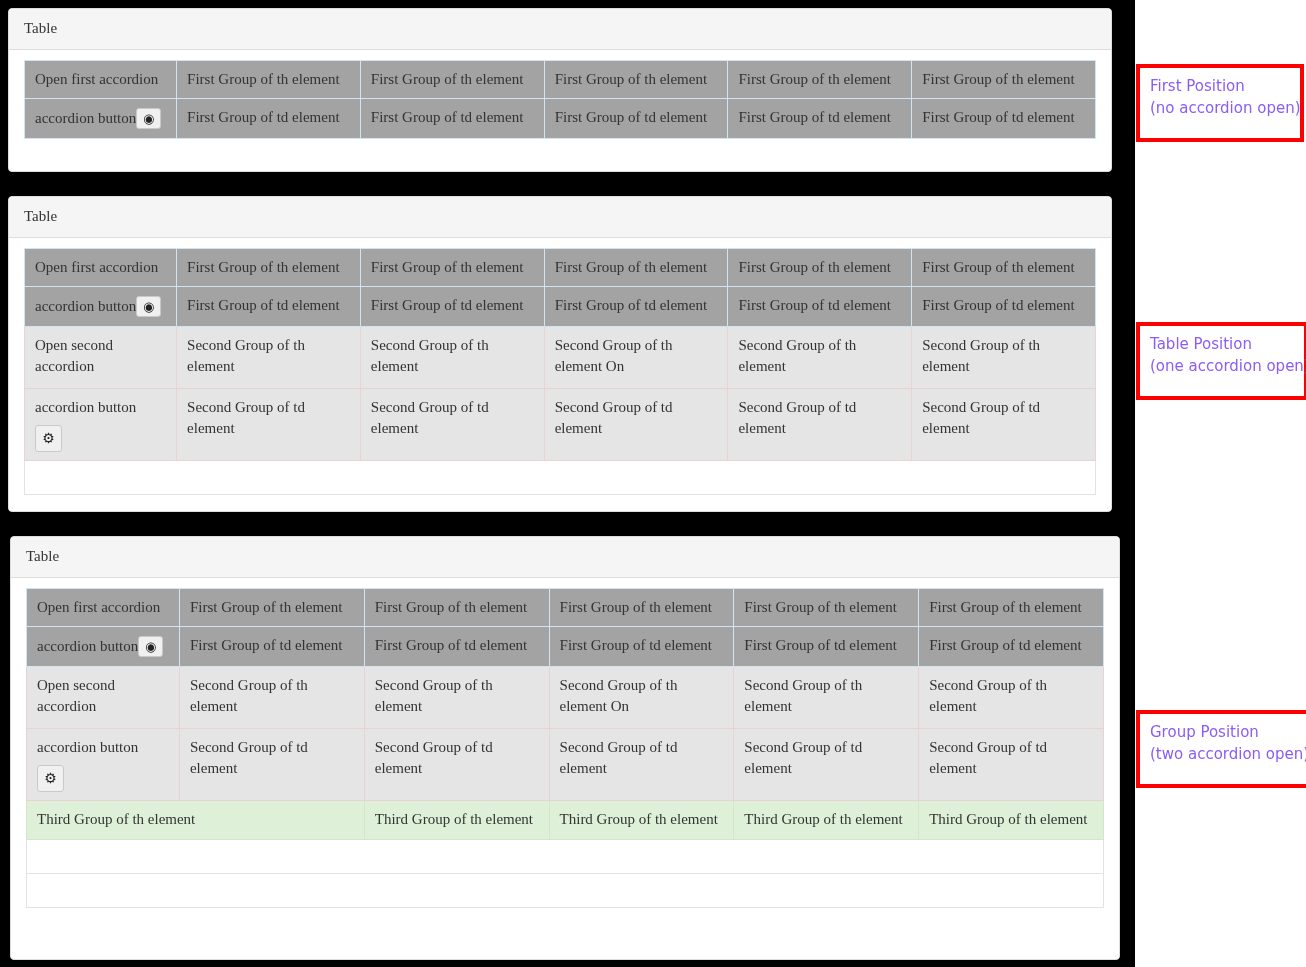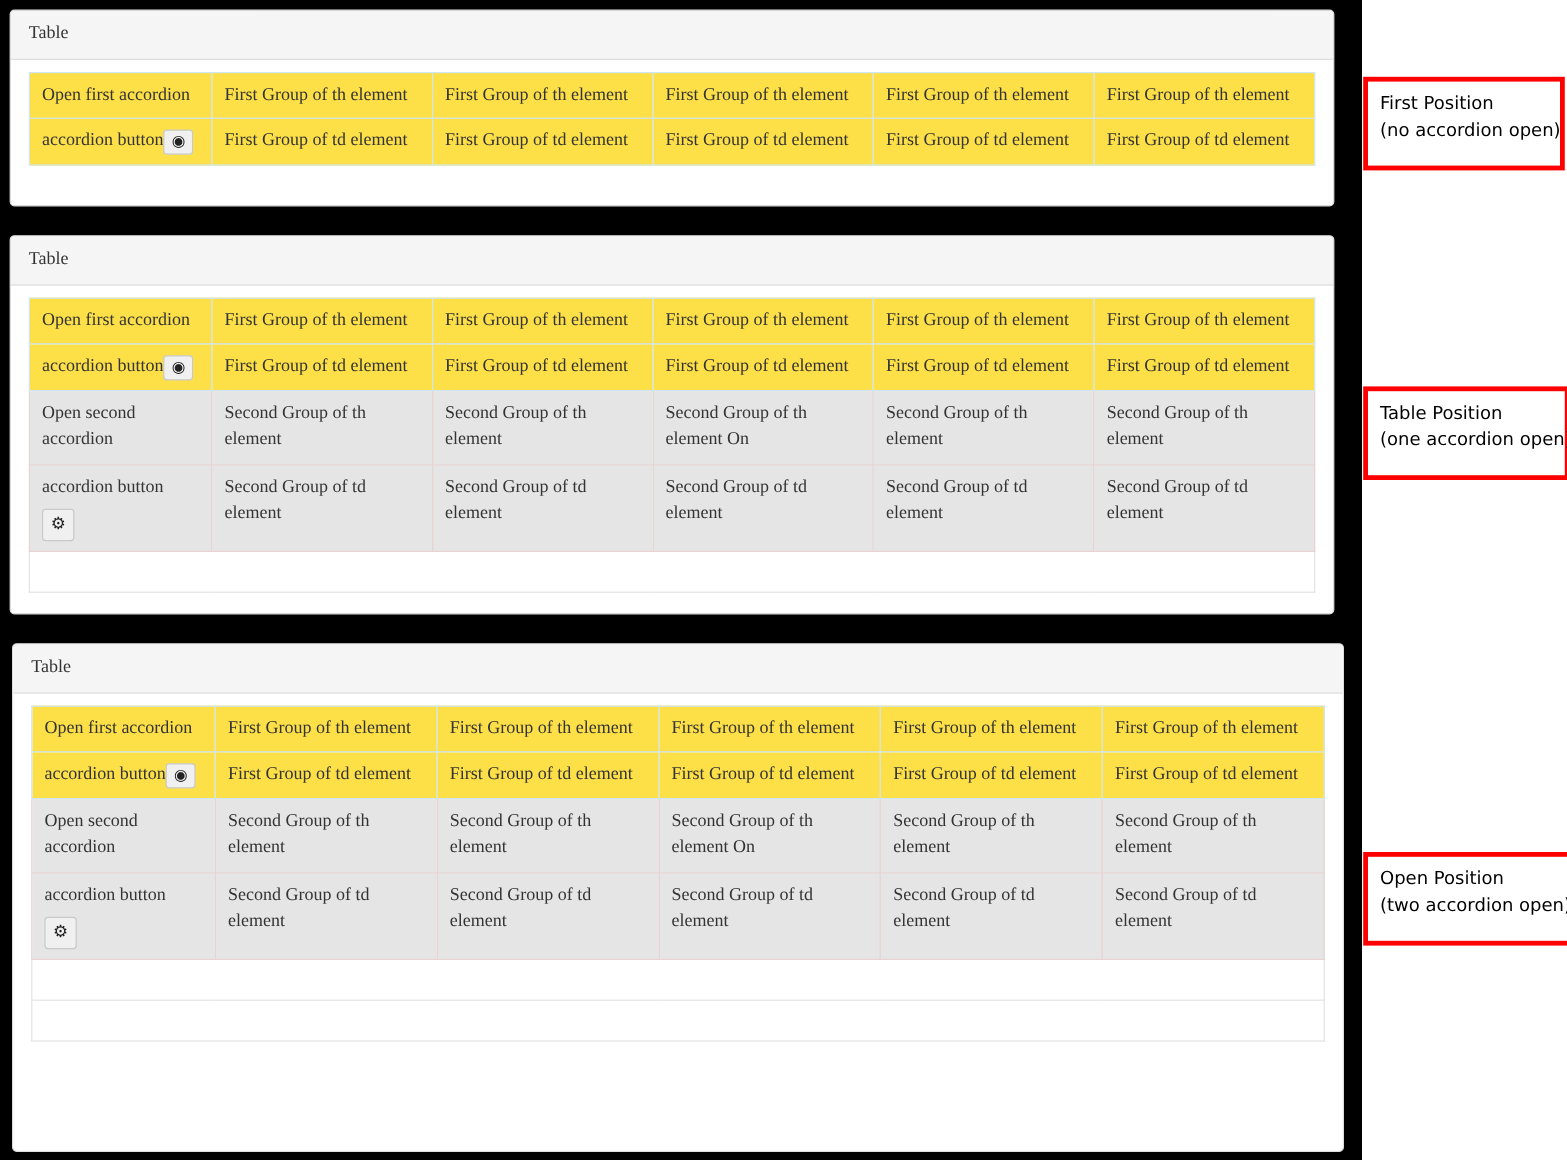--- a/index.html
+++ b/index.html
@@ -58,21 +58,21 @@
   table.tbl td,
   table.tbl th {
     border: 1px solid #e3e3e3;
     padding: 8px 10px;
     text-align: left;
     font-weight: normal;
     vertical-align: top;
     line-height: 1.45;
     word-wrap: break-word;
   }
-  tr.row-info  td, tr.row-info  th { background: #fde047; border-color: #cfe5f1; }
+  tr.row-info  td, tr.row-info  th { background: #a3a3a3; border-color: #cfe5f1; }
   tr.row-danger td, tr.row-danger th { background: #e5e5e5; border-color: #e8d2d2; }
   tr.row-success td, tr.row-success th { background: #dff0d8; border-color: #d3e6c8; }
   tr.row-empty td { background: #ffffff; border-color: #e3e3e3; height: 34px; }
   tr.row-tall td, tr.row-tall th { height: 62px; }
 
   
   col.c-first { width: 14.2%; }
   col.c-rest  { width: 17.16%; }
 
   
@@ -103,21 +103,21 @@
 
   
   .callout {
     position: absolute;
     background: #ffffff;
     border: 4px solid #ff0000;
     padding: 8px 10px 1px 10px;
     font-family: "DejaVu Sans", "Liberation Sans", sans-serif;
     font-size: 15px;
     line-height: 1.45;
-    color: #000000;
+    color: #8b5cf6;
     white-space: nowrap;
   }
   .callout-1 { left: 1136px; top: 64px;  width: 168px; height: 78px; }
   .callout-2 { left: 1136px; top: 322px; width: 172px; height: 78px; }
   .callout-3 { left: 1136px; top: 710px; width: 174px; height: 78px; }
   .callout .line { display: block; }
 </style>
 </head>
 <body>
 
@@ -250,37 +250,44 @@
             <th>Second Group of th element</th>
           </tr>
           <tr class="row-danger row-tall">
             <td class="cell-with-btn"><span class="btn-label">accordion button</span><button class="icon-btn block"><span>⚙</span></button></td>
             <td>Second Group of td element</td>
             <td>Second Group of td element</td>
             <td>Second Group of td element</td>
             <td>Second Group of td element</td>
             <td>Second Group of td element</td>
           </tr>
+          <tr class="row-success">
+            <th colspan="2">Third Group of th element</th>
+            <th>Third Group of th element</th>
+            <th>Third Group of th element</th>
+            <th>Third Group of th element</th>
+            <th>Third Group of th element</th>
+          </tr>
           <tr class="row-empty">
             <td colspan="6"></td>
           </tr>
           <tr class="row-empty">
             <td colspan="6"></td>
           </tr>
         </tbody>
       </table>
     </div>
   </div>
 
   <div class="callout callout-1">
     <span class="line">First Position</span>
     <span class="line">(no accordion open)</span>
   </div>
   <div class="callout callout-2">
     <span class="line">Table Position</span>
     <span class="line">(one accordion open)</span>
   </div>
   <div class="callout callout-3">
-    <span class="line">Open Position</span>
+    <span class="line">Group Position</span>
     <span class="line">(two accordion open)</span>
   </div>
 
 </div>
 
 </body></html>

